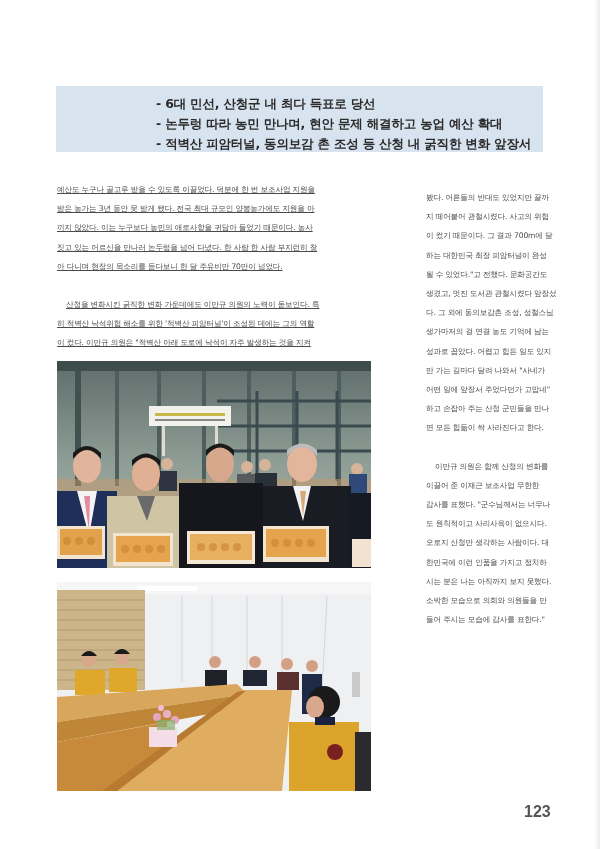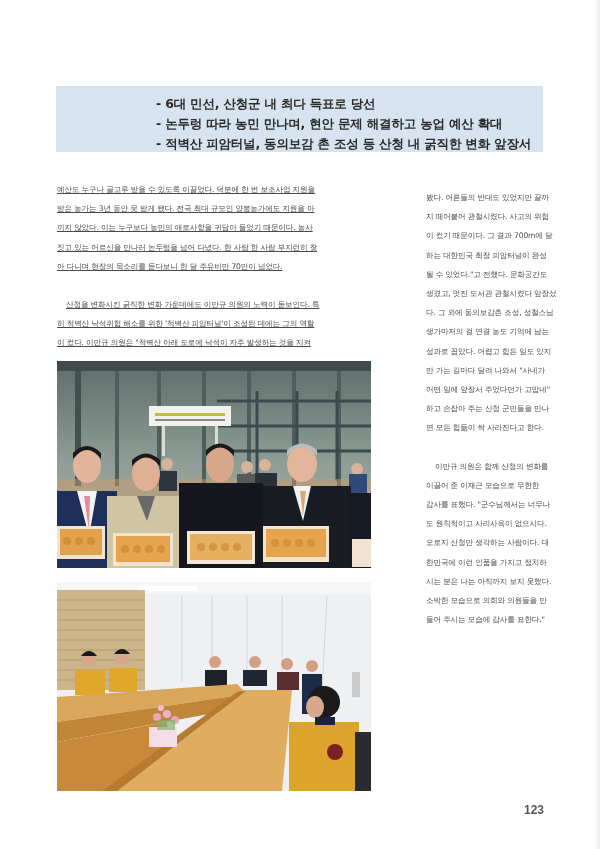--- a/index.html
+++ b/index.html
@@ -23,21 +23,21 @@
   .col-left { left: 57px; top: 180px; width: 314px; text-decoration: underline; }
   .col-right { left: 390px; top: 188px; width: 153px; margin-left: 36px; }
   .para-gap { height: 19px; }
   .indent { text-indent: 9px; }
   .photo {
     position: absolute; overflow: hidden;
   }
   .photo-1 { left: 57px; top: 361px; width: 314px; height: 207px; background: #7f8c85; }
   .photo-2 { left: 57px; top: 582px; width: 314px; height: 209px; background: #eeeeee; }
   .page-number {
-    position: absolute; left: 524px; top: 803px; font-size: 12px; font-weight: bold; color: #555; font-family: "Liberation Sans", sans-serif;
+    position: absolute; left: 524px; top: 803px; font-size: 16px; font-weight: bold; color: #555; font-family: "Liberation Sans", sans-serif;
   }
   svg { display: block; }
 </style>
 </head>
 <body>
 
 <div class="page-edge"></div>
 
 <div class="summary-box">
   <ul class="summary-list">
@@ -68,21 +68,21 @@
   <p>생겼고, 멋진 도서관 관철시켰다 앞장섰</p>
   <p>다. 그 외에 동의보감촌 조성, 성철스님</p>
   <p>생가마저의 걸 연결 농도 기억에 남는</p>
   <p>성과로 꼽았다. 어렵고 힘든 일도 있지</p>
   <p>만 가는 길마다 달려 나와서 "사네가</p>
   <p>어떤 일에 앞장서 주었다던가 고맙네"</p>
   <p>하고 손잡아 주는 산청 군민들을 만나</p>
   <p>면 모든 힘듦이 싹 사라진다고 한다.</p>
   <div class="para-gap"></div>
   <p class="indent">이만규 의원은 함께 산청의 변화를</p>
-  <p>이끌어 준 이재근 모습으로 무한한</p>
+  <p>이끌어 준 이재근 보조사업 무한한</p>
   <p>감사를 표했다. "군수님께서는 너무나</p>
   <p>도 원칙적이고 사리사욕이 없으시다.</p>
   <p>오로지 산청만 생각하는 사람이다. 대</p>
   <p>한민국에 이런 인품을 가지고 정치하</p>
   <p>시는 분은 나는 아직까지 보지 못했다.</p>
   <p>소박한 모습으로 의회와 의원들을 만</p>
   <p>들어 주시는 모습에 감사를 표한다."</p>
 </div>
 
 <div class="photo photo-1">

